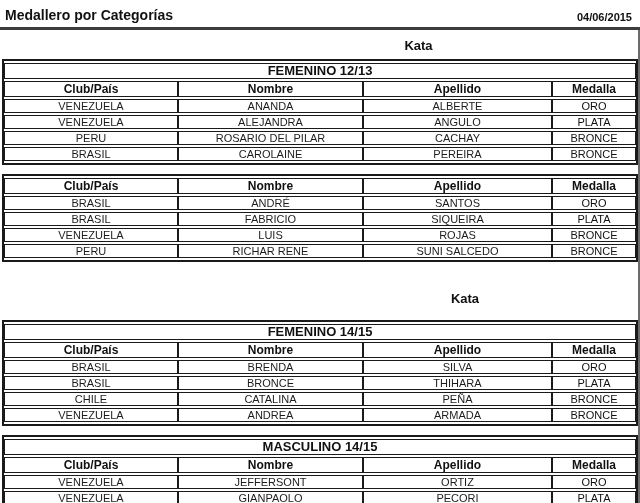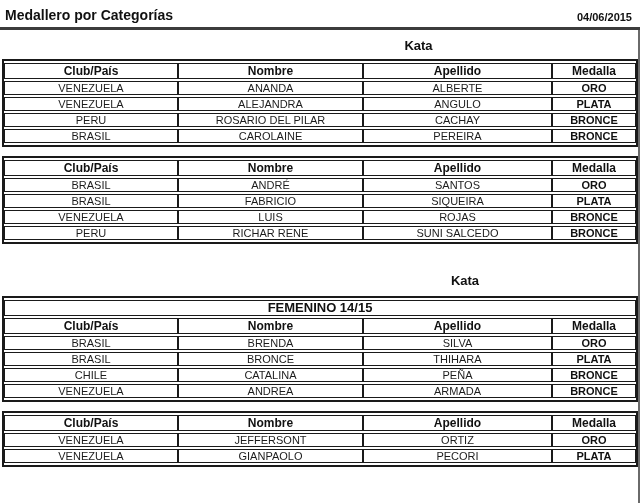--- a/index.html
+++ b/index.html
@@ -47,21 +47,21 @@
     table-layout: fixed;
     width: 636px;
     margin-left: 2px;
     border-collapse: separate;
     border-spacing: 0 2px;
     border: 2px solid #1a1a1a;
     background: #fff;
   }
   .section-0 table.table-0 { margin-top: 6px; }
   .section-0 table.table-1 { margin-top: 9px; }
-  .section-1 table.table-0 { margin-top: 8px; }
+  .section-1 table.table-0 { margin-top: 14px; }
   .section-1 table.table-1 { margin-top: 9px; }
 
   table.medal-table td {
     border: 1px solid #1a1a1a;
     text-align: center;
     vertical-align: middle;
     padding: 0 2px;
     overflow: hidden;
     white-space: nowrap;
   }
@@ -71,21 +71,21 @@
   }
   td.col-header-cell {
     font-size: 12px; font-weight: bold;
     height: 14px; line-height: 14px;
   }
   td.data-cell {
     font-size: 11px;
     height: 12px; line-height: 12px;
     color: #1c1c1c;
   }
-  td.medal-cell { font-weight: bold; color: #111; }
+  td.medal-cell { font-weight: normal; color: #111; }
 
   col.c0 { width: 174px; }
   col.c1 { width: 185px; }
   col.c2 { width: 189px; }
   col.c3 { width: 84px; }
 </style>
 </head>
 <body>
 
 <div class="page">
@@ -100,20 +100,23 @@
         <div class="kata-heading">Kata</div>
         <table class="medal-table table-0">
           <colgroup>
             <col class="c0">
             <col class="c1">
             <col class="c2">
             <col class="c3">
           </colgroup>
           <tbody>
             <tr>
+              <td colspan="4" class="cat-cell">FEMENINO 12/13</td>
+            </tr>
+            <tr>
               <td class="col-header-cell">Club/País</td>
               <td class="col-header-cell">Nombre</td>
               <td class="col-header-cell">Apellido</td>
               <td class="col-header-cell">Medalla</td>
             </tr>
             <tr>
               <td class="data-cell">VENEZUELA</td>
               <td class="data-cell">ANANDA</td>
               <td class="data-cell">ALBERTE</td>
               <td class="data-cell medal-cell">ORO</td>
@@ -226,20 +229,23 @@
         </table>
         <table class="medal-table table-1">
           <colgroup>
             <col class="c0">
             <col class="c1">
             <col class="c2">
             <col class="c3">
           </colgroup>
           <tbody>
             <tr>
+              <td colspan="4" class="cat-cell">MASCULINO 14/15</td>
+            </tr>
+            <tr>
               <td class="col-header-cell">Club/País</td>
               <td class="col-header-cell">Nombre</td>
               <td class="col-header-cell">Apellido</td>
               <td class="col-header-cell">Medalla</td>
             </tr>
             <tr>
               <td class="data-cell">VENEZUELA</td>
               <td class="data-cell">JEFFERSONT</td>
               <td class="data-cell">ORTIZ</td>
               <td class="data-cell medal-cell">ORO</td>

